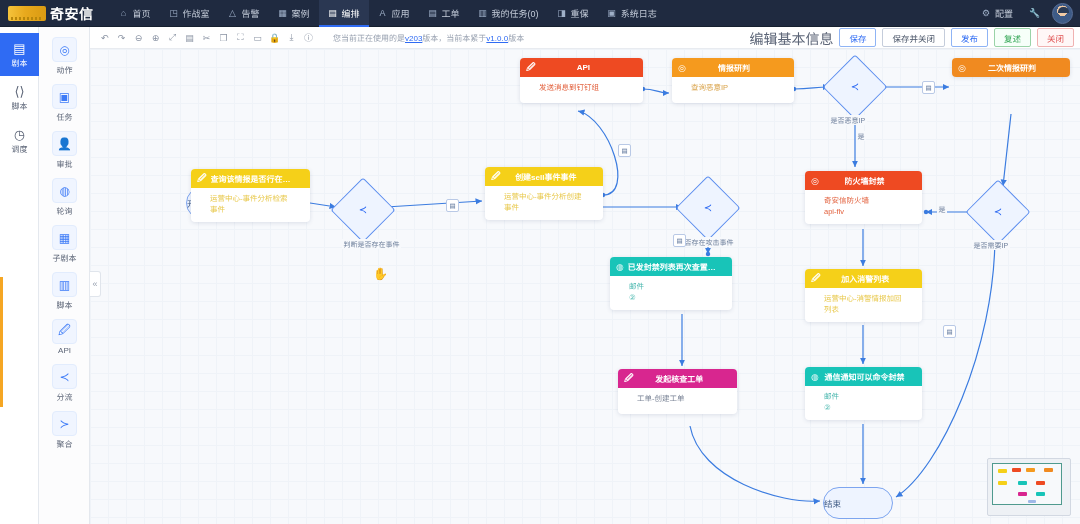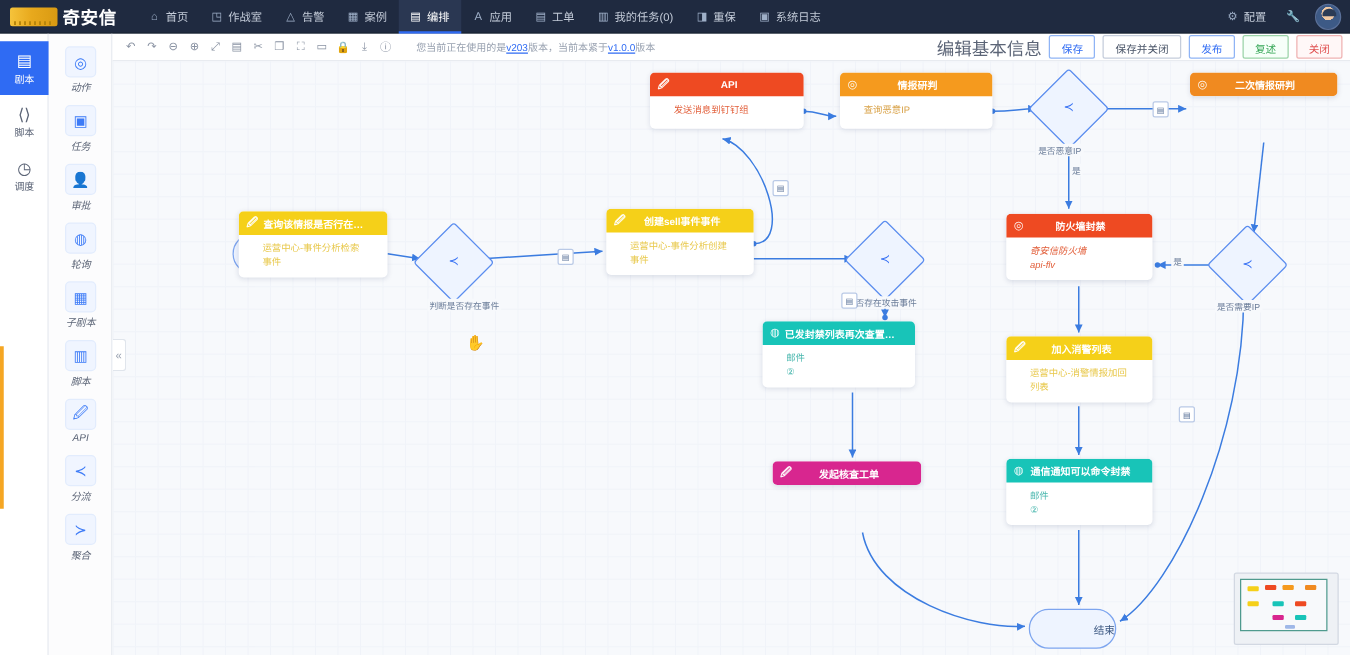--- a/index.html
+++ b/index.html
@@ -70,21 +70,21 @@
     position:absolute; left:39px; top:27px; width:51px; height:497px;
     background:#fcfcfd; border-right:1px solid #e4e8ee; padding-top:10px;
   }
   .pal-item { width:51px; display:flex; flex-direction:column; align-items:center;
     gap:2px; margin-bottom:9px; cursor:pointer; }
   .pal-box {
     width:25px; height:25px; border-radius:4px; background:#f0f5ff;
     display:flex; align-items:center; justify-content:center;
     color:#3d7bf7; font-size:12px; border:1px solid #e2ecfd;
   }
-  .pal-lb { font-size:8px; color:#5c6577;font-style:italic; }
+  .pal-lb { font-size:8px; color:#5c6577; }
 
   
   .toolbar {
     position:absolute; left:90px; top:27px; width:990px; height:22px;
     background:#fff; border-bottom:1px solid #e8ebf0; display:flex; align-items:center;
     padding:0 6px;
   }
   .tb-ico {
     width:17px; height:17px; display:flex; align-items:center; justify-content:center;
     color:#8a93a3; font-size:9px; cursor:pointer; border-radius:2px;
@@ -143,21 +143,21 @@
     position:absolute; display:flex; flex-direction:column;
     align-items:center; justify-content:center; z-index:5; cursor:move;
     background:#eef4ff; border:1px solid #5b8def;
     transform:rotate(45deg); border-radius:3px;
   }
   .diamond-in { transform:rotate(-45deg); text-align:center; line-height:1.25; }
   .diamond-in .dm-ico { font-size:10px; color:#2f6bf3; display:block; }
 
   .pill {
     position:absolute; background:#eef4ff; border:1px solid #7da5ef;
-    border-radius:16px; display:flex; align-items:center; justify-content:flex-end;
+    border-radius:16px; display:flex; align-items:center; justify-content:flex-start;
     font-size:8.5px; color:#3a5680; z-index:5; cursor:move;
   }
 
   .edge-badge {
     position:absolute; width:13px; height:13px; background:#fff;
     border:1px solid #b9c9e6; border-radius:2px; z-index:8;
     display:flex; align-items:center; justify-content:center;
     font-size:6.5px; color:#5b7399;
   }
   .edge-lb {
@@ -449,21 +449,21 @@
         <span class="dm-ico">≺</span>
       </div>
     </div>
     <div class="edge-lb" style="left:586px;top:188px;">是否存在攻击事件</div>
 
     <div class="node" style="left:715px;top:122px;width:117px;">
       <div class="node-hd" style="background:#ee4a22;">
         <span class="hd-ico">◎</span>
         <span class="hd-tl">防火墙封禁</span>
       </div>
-      <div class="node-bd" style="color:#e2603c;font-style:italic;">
+      <div class="node-bd" style="color:#e2603c;">
         <span class="ln">奇安信防火墙</span>
         <span class="ln">api-flv</span>
       </div>
     </div>
 
     <div class="diamond" style="left:885px;top:140px;width:46px;height:46px;">
       <div class="diamond-in">
         <span class="dm-ico">≺</span>
       </div>
     </div>
@@ -487,20 +487,23 @@
       </div>
       <div class="node-bd" style="color:#e8c84a;">
         <span class="ln">运营中心-消警情报加回列表</span>
       </div>
     </div>
 
     <div class="node" style="left:528px;top:320px;width:119px;">
       <div class="node-hd" style="background:#d8268f;">
         <span class="hd-ico">🖉</span>
         <span class="hd-tl">发起核查工单</span>
+      </div>
+      <div class="node-bd" style="color:#7a8496;">
+        <span class="ln">工单-创建工单</span>
       </div>
     </div>
 
     <div class="node" style="left:715px;top:318px;width:117px;">
       <div class="node-hd" style="background:#18c4b8;">
         <span class="hd-ico">◍</span>
         <span class="hd-tl">通信通知可以命令封禁</span>
       </div>
       <div class="node-bd" style="color:#49b7ae;">
         <span class="ln">邮件</span>

